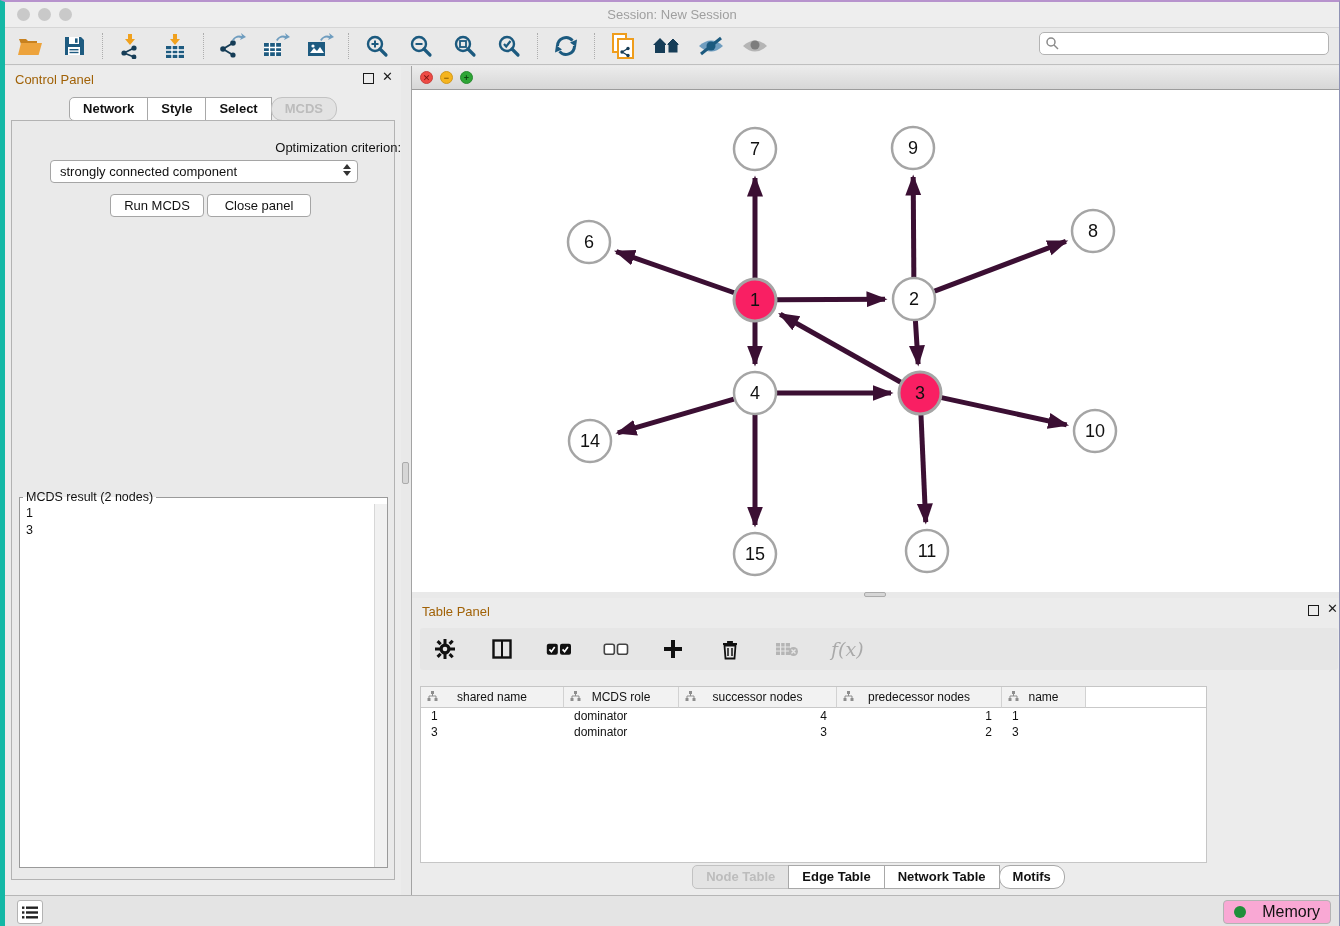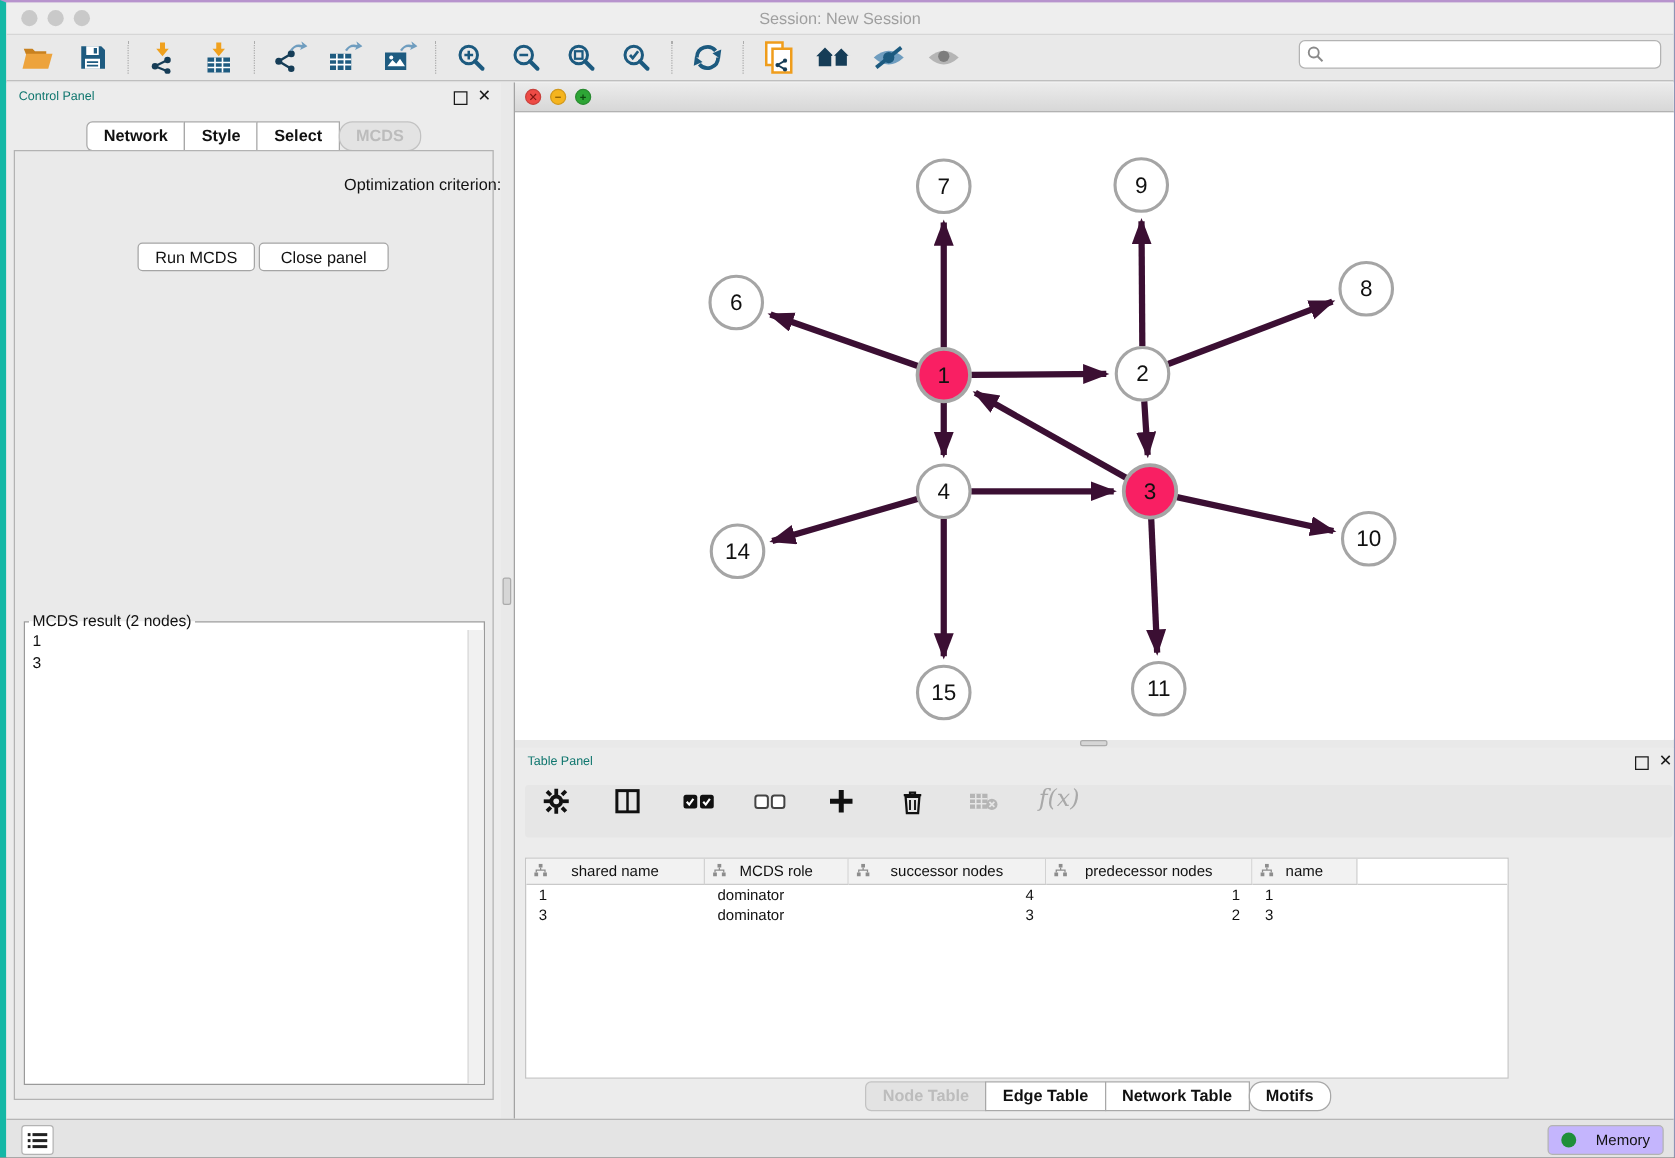--- a/index.html
+++ b/index.html
@@ -23,21 +23,21 @@
   .search-wrap input { width:100%; height:100%; border:1px solid #b3b3b3; border-radius:5px; background:#fff; padding:0 6px 0 24px; font-size:12px; outline:none; }
   .search-glass { position:absolute; left:6px; top:4px; }
   
   .main { position:absolute; left:0; top:64px; width:100%; height:829px; }
   .control-panel { position:absolute; left:0; top:0; width:396px; height:100%; background:#ececec; }
   .v-splitter { position:absolute; left:396px; top:0; width:10px; height:100%; background:#e9e9e9; }
   .v-handle { position:absolute; left:1px; top:396px; width:7px; height:22px; background:#d6d6d6; border:1px solid #ababab; border-radius:2px; }
   .right-col { position:absolute; left:406px; top:0; width:934px; height:100%; border-left:1px solid #a3a3a3; }
   
   .panel-titlerow { position:relative; height:25px; }
-  .panel-title { position:absolute; left:10px; top:6px; font-size:10px; color:#0f766e; }
+  .panel-title { position:absolute; left:10px; top:6px; font-size:13px; color:#a16207; }
   .float-btn { position:absolute; top:7px; width:11px; height:11px; border:1.5px solid #1a1a1a; background:transparent; }
   .close-btn { position:absolute; top:4px; font-size:13px; font-weight:bold; color:#1a1a1a; line-height:14px; }
   .cp-tabs { position:absolute; left:0; top:31px; width:100%; display:flex; justify-content:center; }
   .tabbtn { font-size:13px; font-weight:600; padding:3px 13px 4px; background:#fff; color:#111; border:1px solid #a8a8a8; margin-left:-1px; cursor:default; }
   .tabbtn:first-child { border-top-left-radius:5px; border-bottom-left-radius:5px; margin-left:0; }
   .tabbtn:last-child { border-top-right-radius:5px; border-bottom-right-radius:5px;border-radius:11px; }
   .tabbtn.active { background:#e3e3e3; color:#bcbcbc; border-color:#c2c2c2; }
   .cp-frame { position:absolute; left:6px; top:54px; width:384px; height:760px; background:#eaeaea; border:1px solid #b3b3b3; }
   .opt-label { position:absolute; left:0; top:74px; width:100%; text-align:right; font-size:13px; color:#111; }
   .dropdown { position:absolute; left:45px; top:94px; width:308px; height:23px; background:#fff; border:1px solid #a5a5a5; border-radius:4px; font-size:13px; color:#111; display:flex; align-items:center; padding-left:9px; }
@@ -56,37 +56,37 @@
   .net-title { position:absolute; width:100%; top:4px; text-align:center; font-size:13px; color:#222; }
   .light { position:absolute; top:5px; width:13px; height:13px; border-radius:50%; font-size:9px; font-weight:bold; text-align:center; line-height:13px; }
   .light.red { left:8px; background:#ee4b45; border:1px solid #c8423d; color:#7c1410; }
   .light.yellow { left:28px; background:#f5b41e; border:1px solid #d1991d; color:#8a5c00; }
   .light.green { left:48px; background:#2da535; border:1px solid #2a8a31; color:#0d4a10; }
   .net-canvas { position:relative; width:100%; height:501px; background:#fff; }
   .h-splitter { position:absolute; left:0; top:526px; width:100%; height:6px; background:#e9e9e9; }
   .h-handle { position:absolute; left:452px; top:0; width:22px; height:5px; background:#d6d6d6; border:1px solid #ababab; border-radius:2px; }
   
   .table-panel { position:absolute; left:0; top:532px; width:100%; height:297px; background:#ececec; }
-  .tp-toolbar { position:absolute; left:8px; top:30px; width:918px; height:42px; background:#e6e6e6; border-radius:3px; display:flex; align-items:flex-start; padding-left:12px; gap:31px; }
+  .tp-toolbar { position:absolute; left:8px; top:30px; width:918px; height:42px; background:#e6e6e6; border-radius:3px; display:flex; align-items:center; padding-left:12px; gap:31px; }
   .tp-ic { display:flex; align-items:center; justify-content:center; width:26px; height:26px; }
   .fx { font-family:"DejaVu Serif","Liberation Serif",serif; font-style:italic; font-size:19px; color:#a9a9a9; }
   .datatable { position:absolute; left:8px; top:88px; width:787px; height:177px; background:#ffffff; border:1px solid #c6c6c6; overflow:hidden; }
   .thead { display:flex; height:21px; }
   .th { position:relative; background:#f2f2f2; border-right:1px solid #d2d2d2; border-bottom:1px solid #c9c9c9; font-size:12px; color:#111; display:flex; align-items:center; justify-content:center; }
   .th .hier { position:absolute; left:6px; top:4px; }
   .th-fill { flex:1; background:#fff; border-bottom:1px solid #c9c9c9; }
   .trow { display:flex; height:16px; font-size:12px; color:#111; }
   .td { padding:0 10px; overflow:hidden; white-space:nowrap; line-height:16px; }
   .c0{width:143px}.c1{width:115px}.c2{width:158px}.c3{width:165px}.c4{width:84px}
   .ar{text-align:right}
   .tp-tabs { position:absolute; left:0; top:267px; width:100%; display:flex; justify-content:center; }
   
   .statusbar { position:absolute; left:0; top:893px; width:100%; height:33px; background:#e4e4e4; border-top:1px solid #b6b6b6; }
   .sb-left { position:absolute; left:12px; top:4px; width:26px; height:24px; background:#fff; border:1px solid #b3b3b3; border-radius:3px; display:flex; align-items:center; justify-content:center; }
-  .sb-mem { position:absolute; right:8px; top:4px; height:24px; background:#c4b5fd; border:1px solid #b3b3b3; border-radius:4px; display:flex; align-items:center; gap:16px; padding:0 10px; font-size:12px; color:#111; }
+  .sb-mem { position:absolute; right:8px; top:4px; height:24px; background:#f9a8d4; border:1px solid #b3b3b3; border-radius:4px; display:flex; align-items:center; gap:16px; padding:0 10px; font-size:16px; color:#111; }
   .mem-dot { width:12px; height:12px; border-radius:50%; background:#1f8f3a; }
   svg { display:block; }
 </style>
 </head>
 <body>
 
 <div class="app">
 
   <div class="titlebar">
     <span class="tl-dot t1"></span>
@@ -242,20 +242,27 @@
         <span class="close-btn" style="left:377px">✕</span>
       </div>
       <div class="cp-tabs" id="cp-tabs">
           <span class="tabbtn">Network</span>
           <span class="tabbtn">Style</span>
           <span class="tabbtn">Select</span>
           <span class="tabbtn active">MCDS</span>
         </div>
       <div class="cp-frame"></div>
       <div class="opt-label">Optimization criterion:</div>
+      <div class="dropdown">
+        <span>strongly connected component</span>
+        <span class="dd-arrows">
+            <i class="dd-up"></i>
+            <i class="dd-down"></i>
+          </span>
+      </div>
       <button class="cp-btn" style="left:95px; top:128px; width:94px;margin-left:10px;">Run MCDS</button>
       <button class="cp-btn" style="left:202px; top:128px; width:104px;">Close panel</button>
       <fieldset class="result-box">
         <legend>MCDS result (2 nodes)</legend>
         <div class="result-lines" id="result-lines">
             <div>1</div>
             <div>3</div>
           </div>
         <div class="result-scroll"></div>
       </fieldset>

